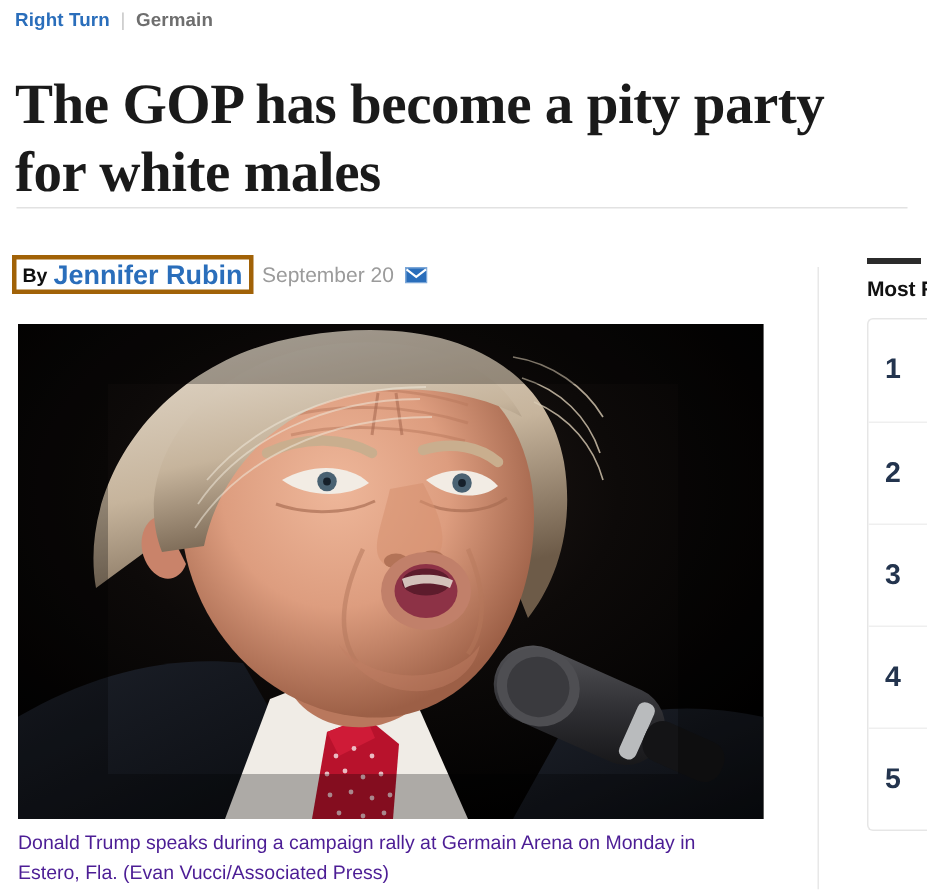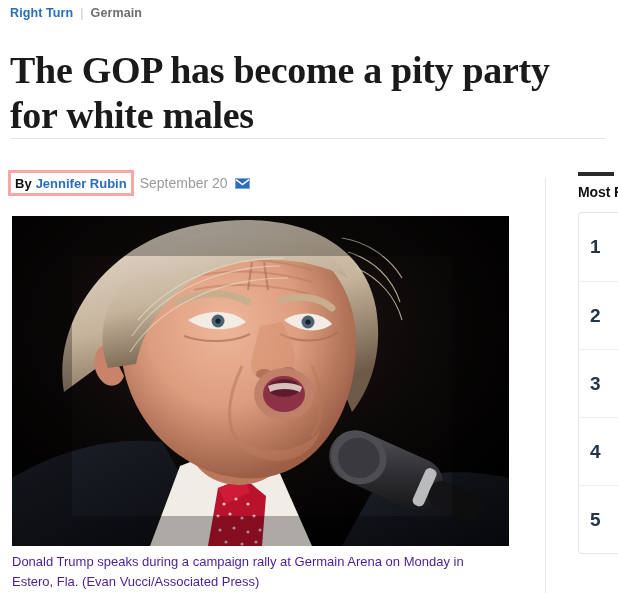--- a/index.html
+++ b/index.html
@@ -59,36 +59,36 @@
   
   .byline {
     position: absolute;
     left: 8px;
     top: 170px;
     display: flex;
     align-items: center;
     height: 26px;
   }
   .byline-box {
-    border: 3px solid #fca5a5;
+    border: 3px solid #a16207;
     height: 26px;
     box-sizing: border-box;
     display: flex;
     align-items: center;
     padding: 0 4px 0 4px;
     background: #ffffff;
   }
   .byline-by {
     font-size: 13px;
     font-weight: bold;
     color: #0f0f0f;
     margin-right: 4px;
   }
   .byline-author {
-    font-size: 13px;
+    font-size: 18px;
     font-weight: bold;
     color: #2a6ebb;
   }
   .byline-date {
     font-size: 14px;
     color: #9b9b9b;
     margin-left: 6px;
     white-space: nowrap;
   }
   .mail-icon {

